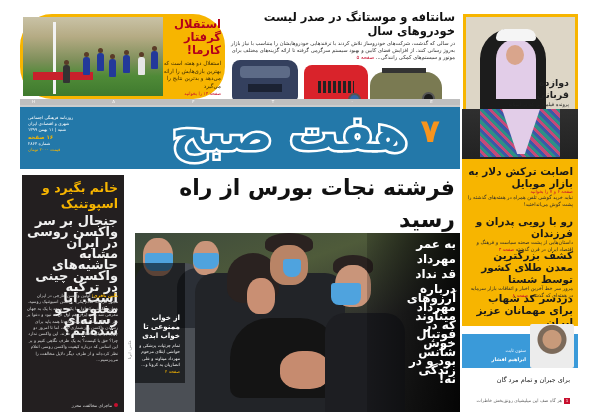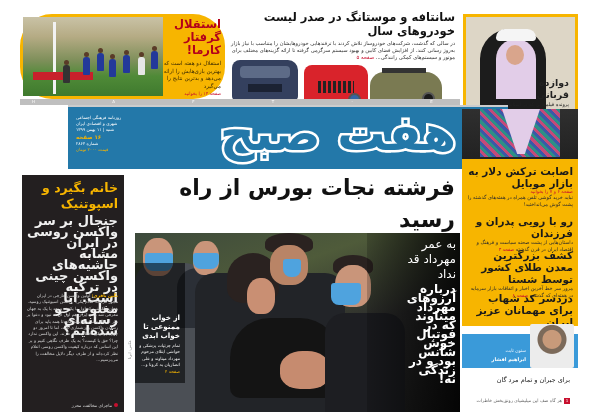--- a/index.html
+++ b/index.html
@@ -32,21 +32,21 @@
   #promo-right { left: 463px; top: 14px; width: 115px; height: 95px; border: 3px solid #f7b500; border-bottom: none; background: #ddd6c6; overflow: visible; }
   #promo-right .text { position: absolute; right: 6px; top: 60px; width: 62px; }
   #promo-right .headline { font-weight: bold; font-size: 9.5px; color: #222; line-height: 12px; }
   #promo-right .body { font-size: 5px; color: #222; line-height: 7px; }
   #promo-right .ref { color: #c8102e; }
 
   
   #letters-strip { left: 20px; top: 99px; width: 440px; height: 6px; background: #bfbfbf; font-size: 4px; color: #fff; letter-spacing: 38px; padding-left: 12px; line-height: 6px; overflow: hidden; white-space: nowrap; }
 
   
-  #masthead { left: 20px; top: 105px; width: 440px; height: 64px; background: #2378a9; border-top: 2px solid #ccc; margin-left: 48px; }
+  #masthead { left: 20px; top: 105px; width: 440px; height: 64px; background: #2378a9; border-top: 2px solid #ccc; }
   #masthead .info { position: absolute; left: 8px; top: 8px; width: 70px; font-size: 4.3px; color: #fff; line-height: 6.2px; direction: rtl; text-align: left; }
   #masthead .info .pages { color: #f7b500; font-weight: bold; font-size: 5.5px; line-height: 7px; }
   #masthead .info .price { color: #f7b500; }
   #logo { position: absolute; left: 150px; top: -10px; width: 275px; height: 72px; }
   #logo .word { position: absolute; left: 0; top: 4px; width: 240px; font-weight: bold; font-size: 48px; color: #2378a9; direction: rtl; text-align: center;
       -webkit-text-stroke: 5px #fff; paint-order: stroke fill; letter-spacing: -2px; line-height: 64px; }
   #logo .seven { position: absolute; right: 5px; top: 14px; font-weight: bold; font-size: 32px; color: #f7941d; line-height: 40px; }
 
   
   #right-col { left: 462px; top: 109px; width: 116px; height: 217px; background: #f7b500; }
@@ -91,21 +91,21 @@
     background: linear-gradient(160deg, #3d4a3c 0%, #4f5b3a 30%, #2b2b2b 60%, #1e1e1e 100%); }
   .face { position: absolute; border-radius: 45% 45% 40% 40%; background: #c9957a; }
   .mask { position: absolute; background: #4fa3de; border-radius: 3px 3px 8px 8px; }
   .coat { position: absolute; background: #2b2f36; border-radius: 20px 20px 0 0; }
   .hair { position: absolute; background: #2a2220; border-radius: 50% 50% 30% 30%; }
   #overlay-inner { position: absolute; left: 0; top: 40px; width: 45px; height: 100px; }
   #overlay-inner .headline { font-weight: bold; font-size: 7.2px; color: #fff; line-height: 9px; margin-top: 40px; }
   #overlay-inner .body { font-size: 4.4px; color: #eee; line-height: 6.4px; margin-top: 3px; }
   #overlay-inner .ref { color: #f7b500; font-size: 4.4px; }
   #overlay-right { position: absolute; right: 4px; top: 4px; width: 58px; }
-  #overlay-right .headline { font-weight: normal; font-size: 12px; color: #fff; line-height: 15px; text-align: right; }
+  #overlay-right .headline { font-weight: bold; font-size: 12px; color: #fff; line-height: 15px; text-align: right; }
   #overlay-right .body { font-size: 12px; font-weight: bold; color: #fff; line-height: 9px; margin-top: 3px; }
 </style>
 </head>
 <body>
 
 <div id="promo-left" class="abs">
   <div class="photo">
     <div class="net"></div>
     <div class="banner-red"></div>
     <div class="player" style="left:60px;top:40px;"></div>

